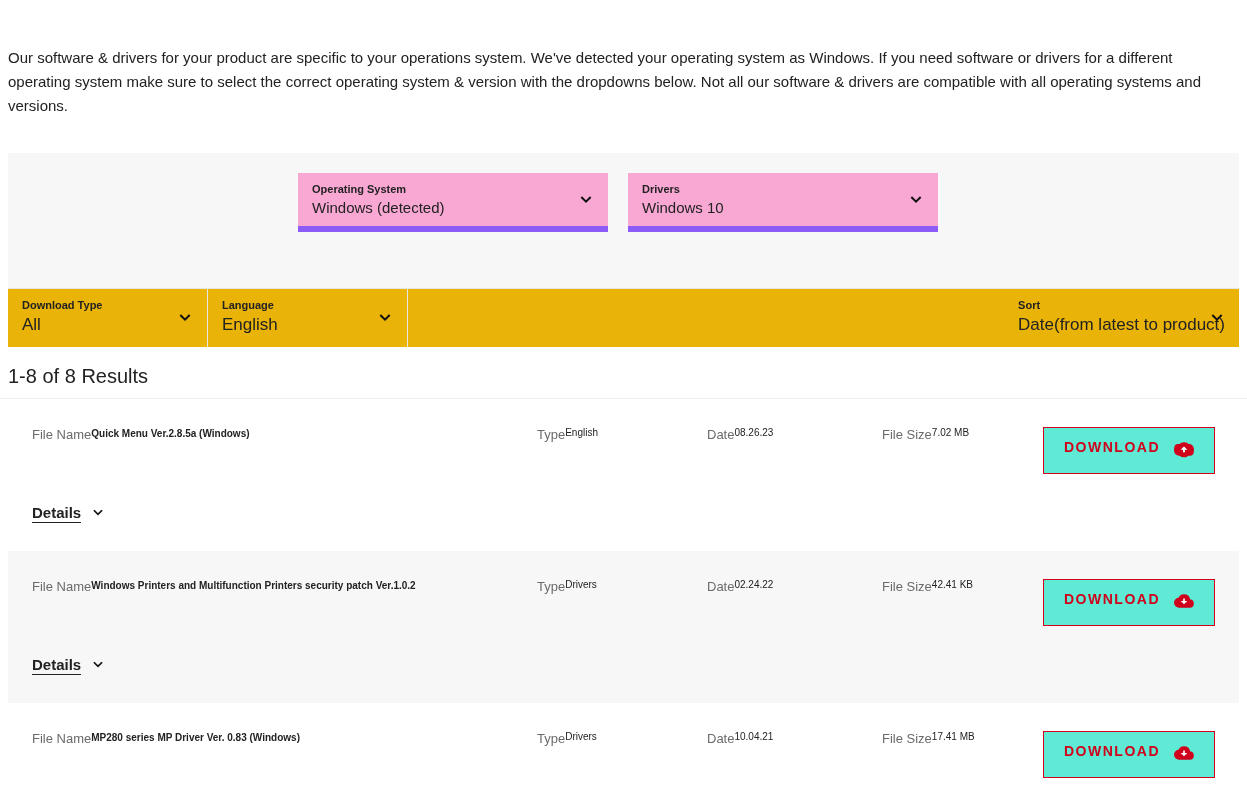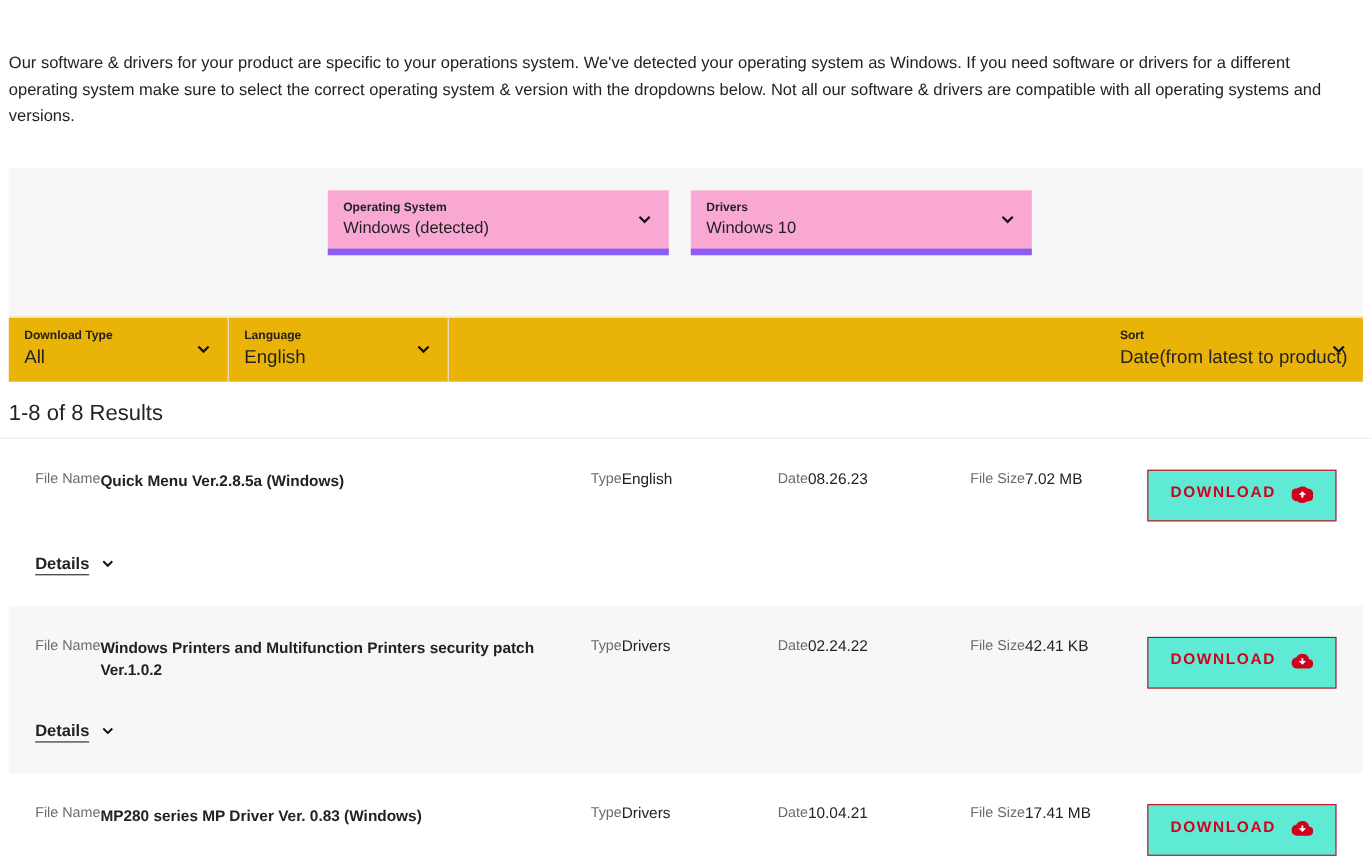--- a/index.html
+++ b/index.html
@@ -94,21 +94,21 @@
     display: flex;
     align-items: flex-start;
   }
   .col { display: flex; flex-direction: row; }
   .col .h {
     font-size: 13px;
     color: #6b6b6b;
     margin-bottom: 6px;
   }
   .col .v {
-    font-size: 14px;
+    font-size: 10px;
     color: #222;
   }
   .col.filename { flex: 0 0 505px; }
   .col.filename .v { font-weight: 700; max-width: 400px; line-height: 1.45; }
   .col.type { flex: 0 0 170px; }
   .col.date { flex: 0 0 175px; }
   .col.size { flex: 0 0 125px; }
   .col.dl { flex: 1; display: flex; align-items: flex-start; justify-content: flex-end; }
   .dl-btn {
     border: 1px solid #d0021b;

